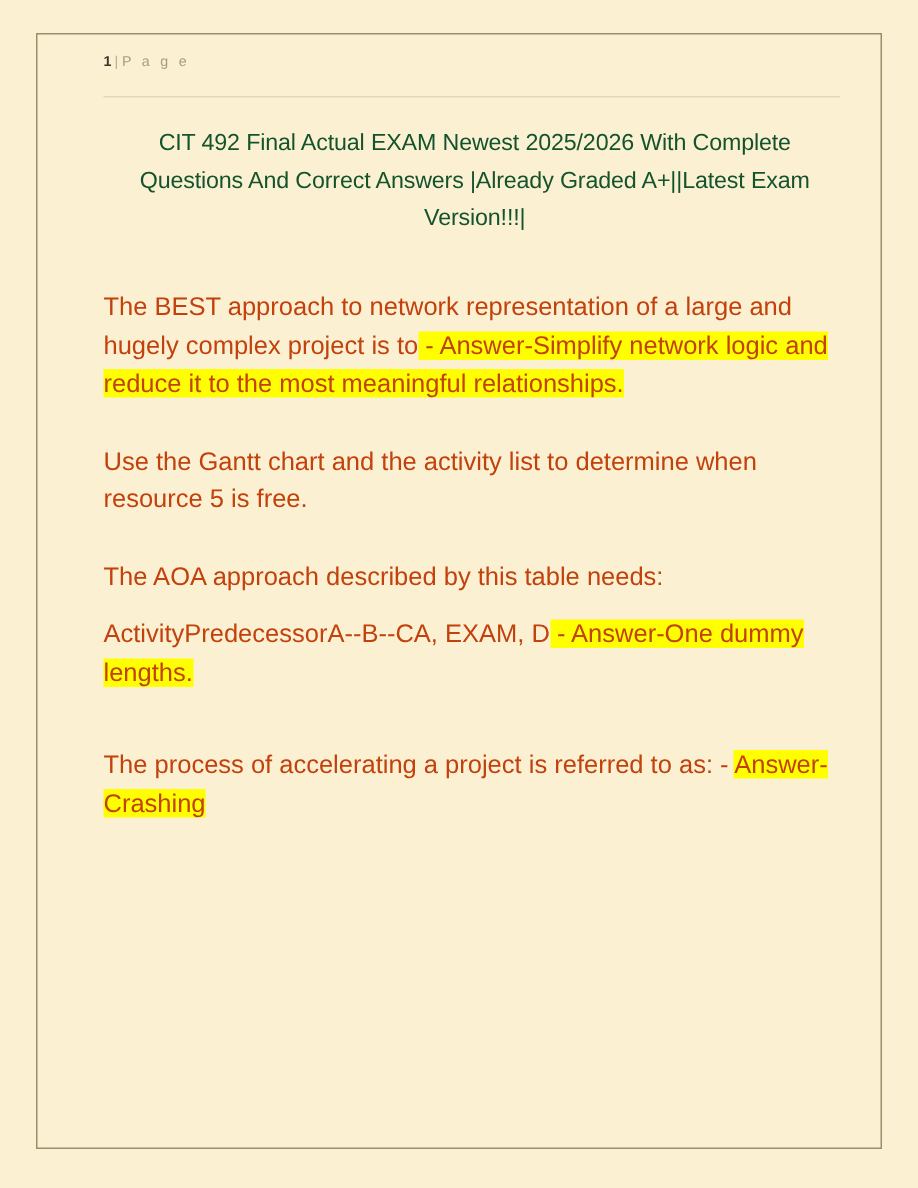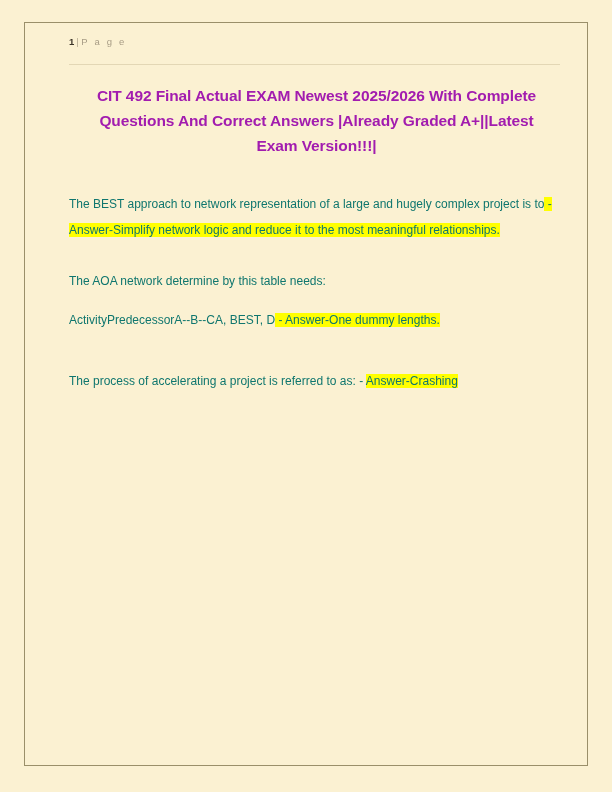--- a/index.html
+++ b/index.html
@@ -76,42 +76,42 @@
     margin-top: 2px;
     margin-right: 4px;
   }
 
   
   .doc-title {
     margin-top: 18px;
     margin-left: 22px;
     margin-right: 22px;
     text-align: center;
-    color: #a21caf;
-    font-weight: bold;
+    color: #14532d;
+    font-weight: normal;
     font-size: 15.5px;
     line-height: 25px;
     letter-spacing: -0.1px;
   }
 
   
   .qa-list {
     margin-top: 34px;
   }
   .qa-block {
     margin-bottom: 26px;
   }
   .qa-block:last-child {
     margin-bottom: 0;
     margin-top: 36px;
   }
   .para {
-    font-size: 12px;
+    font-size: 17px;
     line-height: 25.5px;
-    color: #0f766e;
+    color: #c2410c;
     margin: 0;
     word-wrap: break-word;
   }
   .para + .para {
     margin-top: 13px;
   }
   .hl {
     background: #ffff00;
     box-decoration-break: clone;
     -webkit-box-decoration-break: clone;
@@ -133,24 +133,25 @@
     </div>
     <div class="header-rule"></div>
 
     <h1 class="doc-title">CIT 492 Final Actual EXAM Newest 2025/2026 With Complete Questions And Correct Answers |Already Graded A+||Latest Exam Version!!!|</h1>
 
     <div class="qa-list" id="qa-list">
         <div class="qa-block">
           <p class="para"><span>The BEST approach to network representation of a large and hugely complex project is to</span><span class="hl"> - Answer-Simplify network logic and reduce it to the most meaningful relationships.</span></p>
         </div>
         <div class="qa-block">
+          <p class="para"><span>Use the Gantt chart and the activity list to determine when resource 5 is free.</span></p>
         </div>
         <div class="qa-block">
-          <p class="para"><span>The AOA network determine by this table needs:</span></p>
-          <p class="para"><span>ActivityPredecessorA--B--CA, BEST, D</span><span class="hl"> - Answer-One dummy lengths.</span></p>
+          <p class="para"><span>The AOA approach described by this table needs:</span></p>
+          <p class="para"><span>ActivityPredecessorA--B--CA, EXAM, D</span><span class="hl"> - Answer-One dummy lengths.</span></p>
         </div>
         <div class="qa-block">
           <p class="para"><span>The process of accelerating a project is referred to as: - </span><span class="hl">Answer-Crashing</span></p>
         </div>
       </div>
 
   </div>
 </div>
 
 </body></html>

